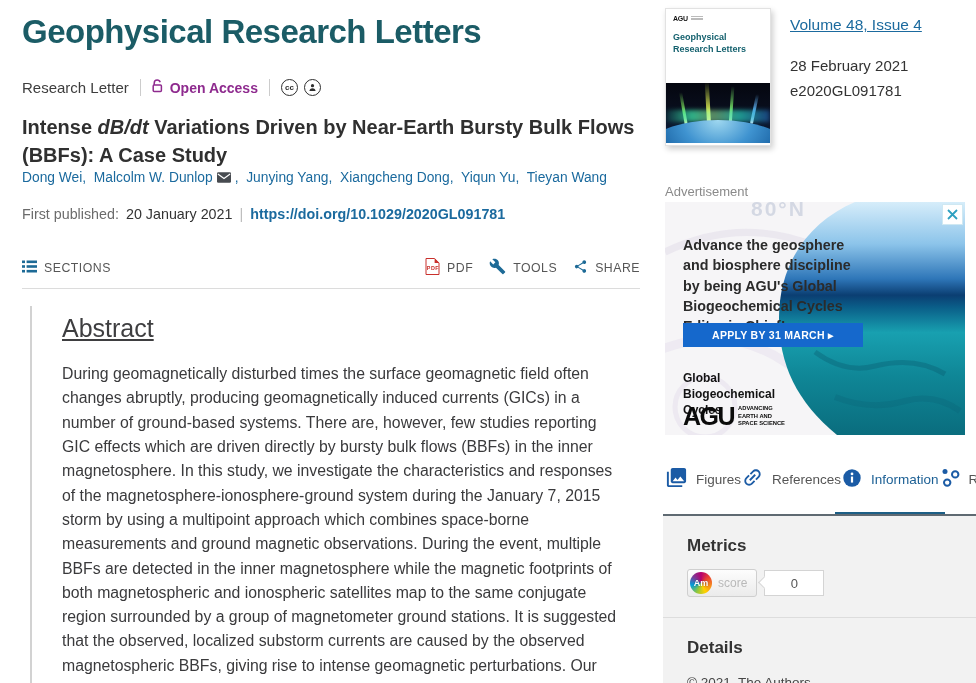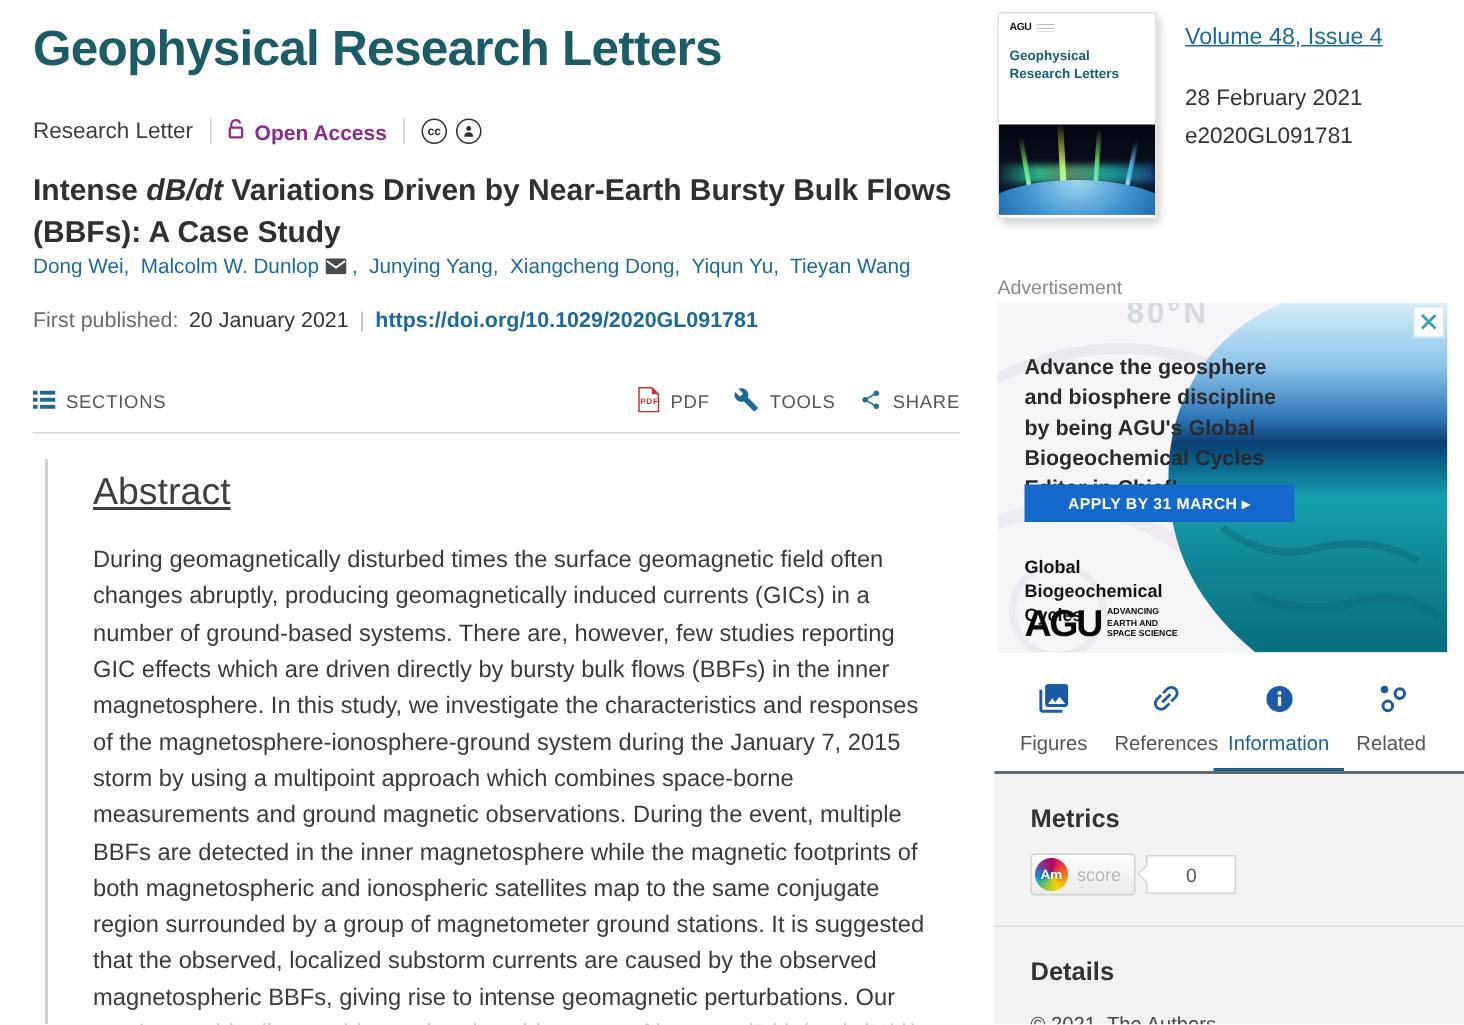--- a/index.html
+++ b/index.html
@@ -61,21 +61,21 @@
   .ad-photo{position:absolute;top:0;right:0;}
   .ad-headline{position:absolute;top:33px;left:18px;width:178px;font-size:14.3px;font-weight:bold;color:#2b2b2b;line-height:1.42;}
   .ad-cta{position:absolute;top:121px;left:18px;background:#1568cc;color:#fff;font-size:10.5px;font-weight:bold;padding:6px 29px;letter-spacing:.3px;border:none;cursor:pointer;}
   .ad-journal{position:absolute;top:168px;left:18px;width:130px;font-size:12px;font-weight:bold;color:#121212;line-height:1.35;}
   .ad-agu{position:absolute;top:200px;left:18px;display:flex;gap:4px;align-items:center;}
   .ad-agu-txt{font-size:25px;font-weight:900;color:#0a0a0a;letter-spacing:-1.5px;}
   .ad-agu-tag{font-size:5.8px;font-weight:bold;color:#0a0a0a;line-height:1.3;white-space:pre-line;}
   .ad-close{position:absolute;top:2px;right:2px;width:19px;height:19px;background:#fff;border:1px solid #cfe8f2;display:flex;align-items:center;justify-content:center;cursor:pointer;}
 
   .tabs{position:absolute;top:455px;left:0;width:300px;height:59px;display:flex;}
-  .tab{position:relative;flex:1;display:flex;flex-direction:column;align-items:center;justify-content:flex-end;gap:8px;padding-bottom:11px;font-size:13.5px;color:#555;cursor:pointer;}
+  .tab{position:relative;flex:1;display:flex;flex-direction:row;align-items:center;justify-content:flex-end;gap:8px;padding-bottom:11px;font-size:13.5px;color:#555;cursor:pointer;}
   .tab.active{color:#1b5f94;}
   .tab.active::after{content:'';position:absolute;bottom:-2px;left:-6px;right:-6px;height:4px;background:#1d5f86;}
 
   .panel{position:absolute;top:514px;left:-2px;width:315px;height:171px;background:#f2f2f2;border-top:2px solid #5f6a72;box-sizing:border-box;padding:20px 0 0 24px;}
   .panel-heading{font-size:17px;font-weight:bold;color:#333;margin:0;}
   .altmetric{margin-top:13px;display:flex;align-items:center;}
   .alt-badge{display:flex;align-items:center;gap:6px;background:linear-gradient(#fdfdfd,#ebebeb);border:1px solid #cfcfcf;border-radius:3px;padding:2px 9px 2px 2px;cursor:pointer;}
   .alt-donut{width:22px;height:22px;border-radius:50%;background:conic-gradient(#b5006e,#e93f33,#f6871f,#ffd200,#8dc63f,#00a0dd,#7c3a96,#b5006e);display:flex;align-items:center;justify-content:center;}
   .alt-donut span{color:#fff;font-size:9px;font-weight:bold;text-shadow:0 0 2px rgba(0,0,0,.45);}
   .alt-score-label{font-size:12px;color:#b9b9b9;}

